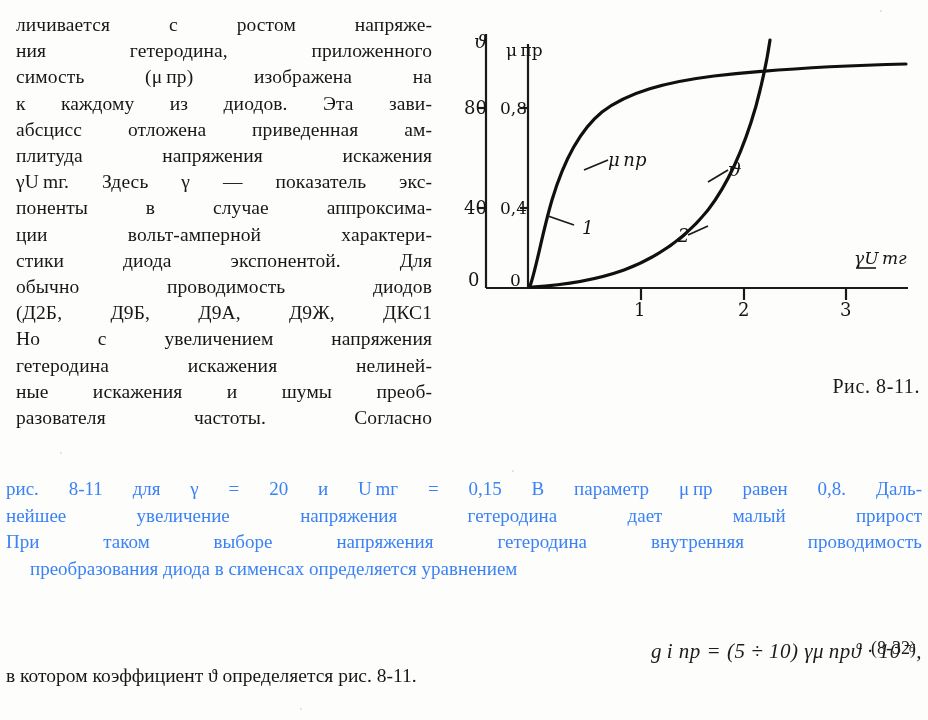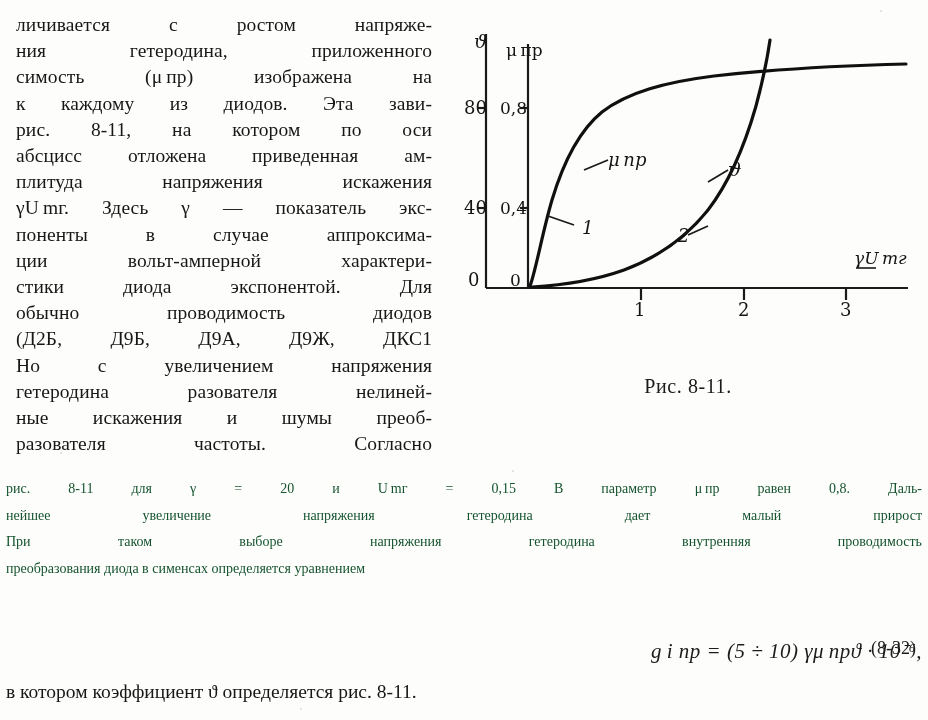--- a/index.html
+++ b/index.html
@@ -68,45 +68,46 @@
     left: 0;
     top: 0;
     width: 464px;
     height: 320px;
   }
   .fig-caption {
     position: absolute;
     left: 0;
     top: 355px;
     width: 464px;
-    text-align: center;
+    text-align: right;
     font-size: 20px;
     letter-spacing: 0.6px;
     color: #1a1a1a;
   }
 
   
   .full-block {
     position: absolute;
     left: 6px;
     top: 476px;
     width: 916px;
-    font-size: 14px;
+    font-size: 19px;
     line-height: 26.6px;
-    color: #14532d;
+    color: #3b82f6;
     font-family: Liberation Serif, serif;
   }
   .full-block .ln {
     display: block;
     white-space: nowrap;
     text-align: justify;
     text-align-last: justify;
   }
   .full-block .ln.last {
     text-align-last: left;
+    margin-left: 24px;
   }
 
   
   .formula-row {
     position: absolute;
     left: 6px;
     top: 636px;
     width: 916px;
     height: 34px;
   }
@@ -126,21 +127,20 @@
     font-size: 18px;
   }
 
   .tail-line {
     position: absolute;
     left: 6px;
     top: 665px;
     width: 916px;
     font-size: 19.5px;
     color: #171717;
-    margin-top: 16px;
   }
 
   .it { font-style: italic; }
 
   
   .speck {
     position: absolute;
     background: #b9b9b9;
     width: 2px;
     height: 2px;
@@ -154,31 +154,30 @@
 <div class="page">
 
   <div class="top-block">
 
     <div class="col-text">
       <p>
         <span class="ln jst">личивается с ростом напряже-</span>
         <span class="ln jst">ния гетеродина, приложенного</span>
         <span class="ln jst">симость (μ пр) изображена на</span>
         <span class="ln jst">к каждому из диодов. Эта зави-</span>
-        <span class="ln jst">рис. 8-11, на котором по оси</span>
         <span class="ln jst">абсцисс отложена приведенная ам-</span>
         <span class="ln jst">плитуда напряжения искажения</span>
         <span class="ln jst">γU mг. Здесь γ — показатель экс-</span>
         <span class="ln jst">поненты в случае аппроксима-</span>
         <span class="ln jst">ции вольт-амперной характери-</span>
         <span class="ln jst">стики диода экспонентой. Для</span>
         <span class="ln jst">обычно проводимость диодов</span>
         <span class="ln jst">(Д2Б, Д9Б, Д9А, Д9Ж, ДКС1</span>
         <span class="ln jst">Но с увеличением напряжения</span>
-        <span class="ln jst">гетеродина разователя нелиней-</span>
+        <span class="ln jst">гетеродина искажения нелиней-</span>
         <span class="ln jst">ные искажения и шумы преоб-</span>
         <span class="ln jst">разователя частоты. Согласно</span>
       </p>
     </div>
 
     <div class="figure-wrap">
       <svg class="figure-canvas" viewBox="0 0 464 320">
 
         <g stroke="#1a1a1a" fill="none" stroke-width="2.2">
 

